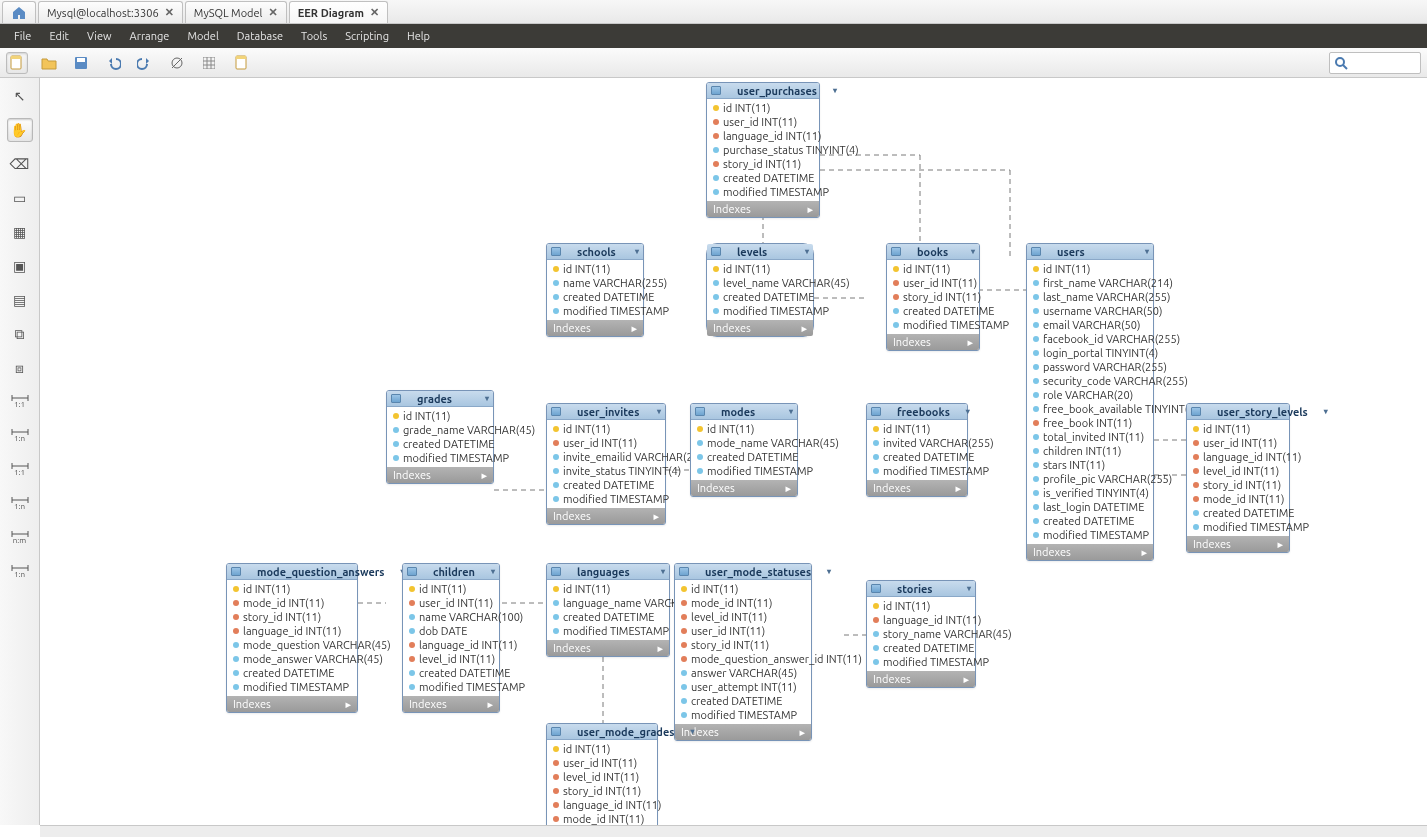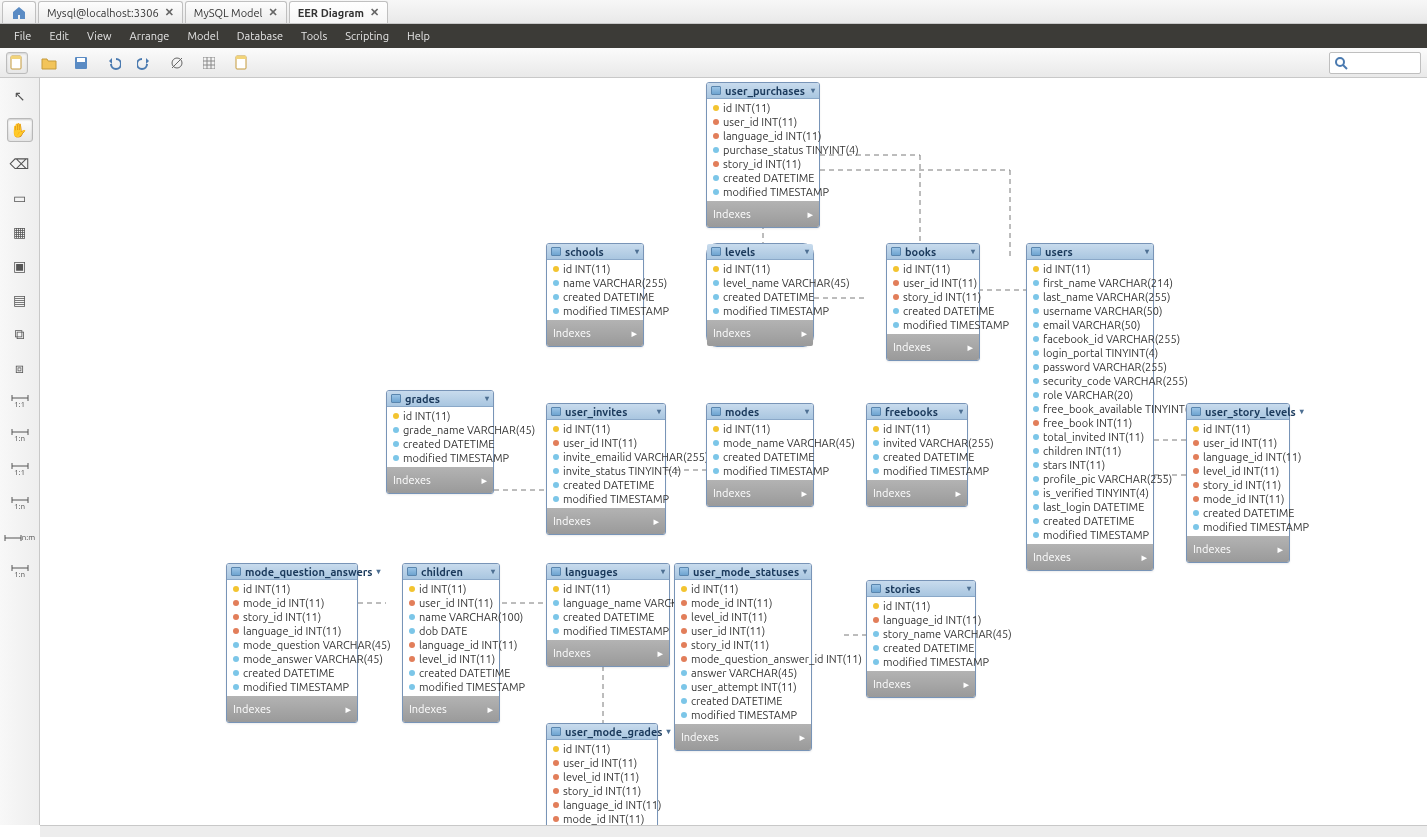--- a/index.html
+++ b/index.html
@@ -15,30 +15,30 @@
 .tbtn { width:22px; height:22px; display:flex; align-items:center; justify-content:center; border-radius:3px; }
 .tbtn.pressed { background:linear-gradient(#f6f6f6,#e8e8e8); border:1px solid #bcbcbc; box-shadow:inset 0 1px 2px rgba(0,0,0,.15); }
 .searchbox { margin-left:auto; width:92px; height:22px; border:1px solid #bfbfbf; border-radius:2px; background:#fff; display:flex; align-items:center; padding:0 4px; }
 .workspace { position:relative; height:calc(100% - 78px); }
 .side { position:absolute; left:0; top:0; bottom:12px; width:40px; background:linear-gradient(90deg,#f8f8f8,#eeeeee); border-right:1px solid #c8c8c8; display:flex; flex-direction:column; align-items:center; padding-top:6px; gap:10px; }
 .stool { width:26px; height:24px; display:flex; align-items:center; justify-content:center; color:#555; border-radius:3px; font-size:9px; }
 .stool.pressed { background:linear-gradient(#fefefe,#e7e7e7); border:1px solid #b8b8b8; box-shadow:inset 0 1px 2px rgba(0,0,0,.2); }
 .canvas { position:absolute; left:40px; right:0; top:0; bottom:12px; background:#fff; overflow:hidden; }
 .hscroll { position:absolute; left:40px; right:0; bottom:0; height:12px; background:#ededed; border-top:1px solid #c8c8c8; }
 .entity { position:absolute; border:1px solid #7894b7; border-radius:3px; background:#fff; box-shadow:0 1px 2px rgba(0,0,0,.08); font-size:9.5px; }
-.entity-hdr { height:16px; background:linear-gradient(#c8dbed,#a9c6e0); border-bottom:1px solid #8aa8c8; display:flex; align-items:center; padding:4px 4px; gap:4px; color:#1b3a5c; font-weight:bold; border-radius:2px 2px 0 0; }
+.entity-hdr { height:16px; background:linear-gradient(#c8dbed,#a9c6e0); border-bottom:1px solid #8aa8c8; display:flex; align-items:center; padding:4px 4px; gap:16px; color:#1b3a5c; font-weight:bold; border-radius:2px 2px 0 0; }
 .tblico { width:10px; height:9px; background:linear-gradient(#9bc4e6,#6ea4d0); border:1px solid #5a86ae; border-radius:1px; flex-shrink:0; }
 .chev { margin-left:auto; color:#4d6f92; font-size:8px; }
 .cols { padding:2px 0; }
 .col { display:flex; align-items:center; gap:4px; padding:1px 6px; color:#333; white-space:nowrap; }
 .dot { width:6px; height:6px; border-radius:50%; flex-shrink:0; }
 .pk  { background:#f3c430; } 
 .fk  { background:#e27e5a; } 
 .nc  { background:#7cc6e8; } 
-.idx { height:26px; background:linear-gradient(#b3b3b3,#9a9a9a); color:#fff; font-size:8.5px; display:flex; align-items:center; justify-content:space-between; padding:8px 6px; border-radius:0 0 2px 2px; }
+.idx { height:16px; background:linear-gradient(#b3b3b3,#9a9a9a); color:#fff; font-size:8.5px; display:flex; align-items:center; justify-content:space-between; padding:8px 6px; border-radius:0 0 2px 2px; }
 svg.rel { position:absolute; left:0; top:0; width:100%; height:100%; pointer-events:none; }
 svg.rel line { stroke:#7a7a7a; stroke-width:1; stroke-dasharray:5 4; }
 </style>
 </head>
 <body>
 
 <div class="tabbar">
   <div class="tab">
     <svg class="home-icon-svg" viewBox="0 0 16 16">
         <path fill="#5a8bc4" d="M8 2l6 5v7H9v-4H7v4H2V7z"></path>
@@ -175,21 +175,21 @@
         <div style="display:flex;flex-direction:column;align-items:center;line-height:1">
           <svg width="18" height="6">
             <line x1="1" y1="3" x2="17" y2="3" stroke="#555"></line>
             <line x1="1" y1="0" x2="1" y2="6" stroke="#555"></line>
             <line x1="17" y1="0" x2="17" y2="6" stroke="#555"></line>
           </svg>
           <span style="font-size:8px">1:n</span>
         </div>
       </div>
       <div class="stool">
-        <div style="display:flex;flex-direction:row;align-items:center;line-height:1">
+        <div style="display:flex;flex-direction:column;align-items:center;line-height:1">
           <svg width="18" height="6">
             <line x1="1" y1="3" x2="17" y2="3" stroke="#555"></line>
             <line x1="1" y1="0" x2="1" y2="6" stroke="#555"></line>
             <line x1="17" y1="0" x2="17" y2="6" stroke="#555"></line>
           </svg>
           <span style="font-size:8px">n:m</span>
         </div>
       </div>
       <div class="stool">
         <div style="display:flex;flex-direction:column;align-items:center;line-height:1">
@@ -506,21 +506,21 @@
           <div class="col">
             <span class="dot nc"></span>
             <span>modified TIMESTAMP</span>
           </div>
         </div>
         <div class="idx">
           <span>Indexes</span>
           <span>▸</span>
         </div>
       </div>
-      <div class="entity" style="left: 666px; top: 325px; width: 108px;">
+      <div class="entity" style="left: 650px; top: 325px; width: 108px;">
         <div class="entity-hdr">
           <span class="tblico"></span>
           <span>modes</span>
           <span class="chev">▾</span>
         </div>
         <div class="cols">
           <div class="col">
             <span class="dot pk"></span>
             <span>id INT(11)</span>
           </div>

